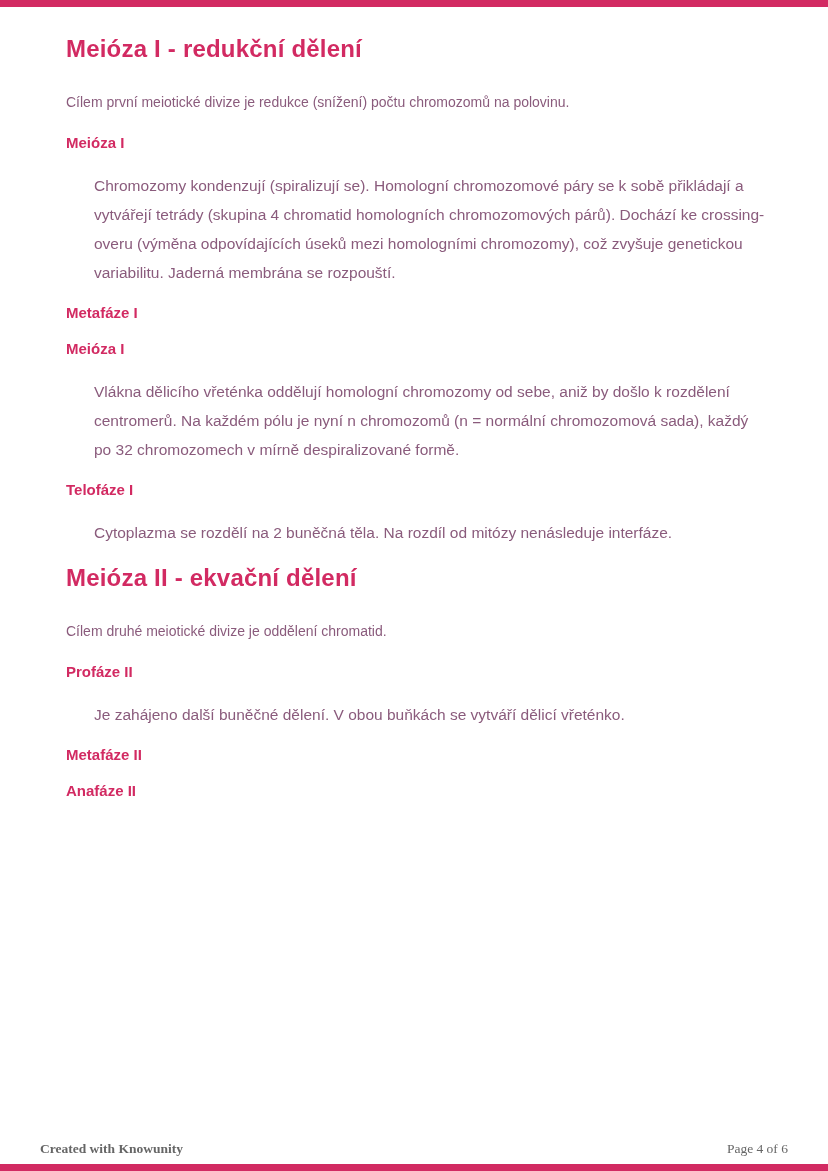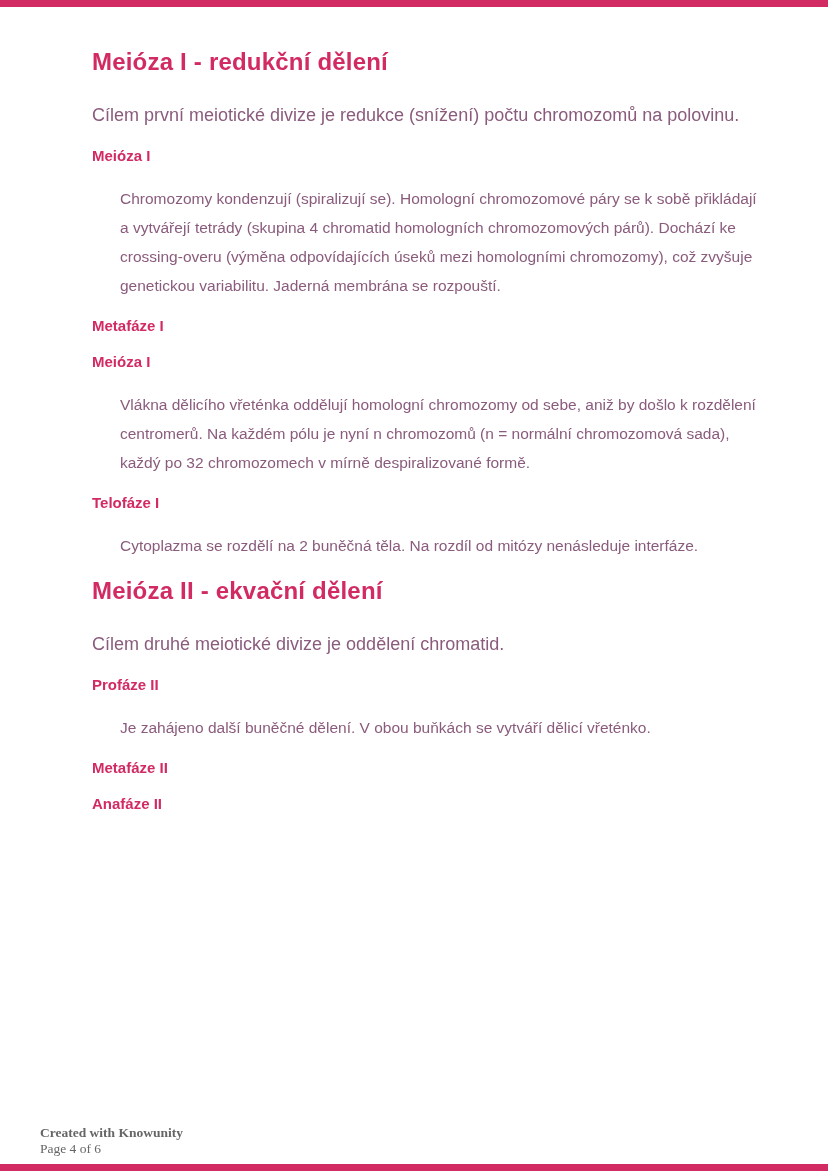--- a/index.html
+++ b/index.html
@@ -17,34 +17,33 @@
     font-family:"Liberation Sans","DejaVu Sans",sans-serif;
     overflow:hidden;
   }
   .bar{
     position:absolute;left:0;right:0;height:7px;
     background:var(--accent-color);
   }
   .bar.top{top:0;}
   .bar.bottom{bottom:0;}
   .content{
-    padding:34px 62px 0 92px;
-    margin-top:13px;
+    padding:34px 62px 0 66px;
   }
   h1.section-title{
     font-size:24px;
     line-height:30px;
     font-weight:bold;
     letter-spacing:0.2px;
     color:var(--accent-color);
   }
   h1.section-title.spaced{margin-top:16px;}
   p.intro{
     margin-top:24px;
-    font-size:18px;
+    font-size:14px;
     line-height:29px;
     color:var(--body-text-color);
   }
   h2.sub-heading{
     margin-top:16px;
     font-size:15px;
     line-height:20px;
     font-weight:bold;
     color:var(--accent-color);
   }
@@ -57,21 +56,20 @@
   }
   .page-footer{
     position:absolute;
     left:40px;right:40px;bottom:14px;
     display:flex;
     justify-content:space-between;
     align-items:baseline;
     font-family:"Liberation Serif","DejaVu Serif",serif;
     font-size:13.5px;
     color:var(--footer-text-color);
-    flex-direction:column;
   }
   .footer-left{font-weight:bold;}
   .footer-right{font-weight:normal;}
 </style>
 </head>
 <body>
 
 <div class="bar top"></div>
 
 <main class="content">

